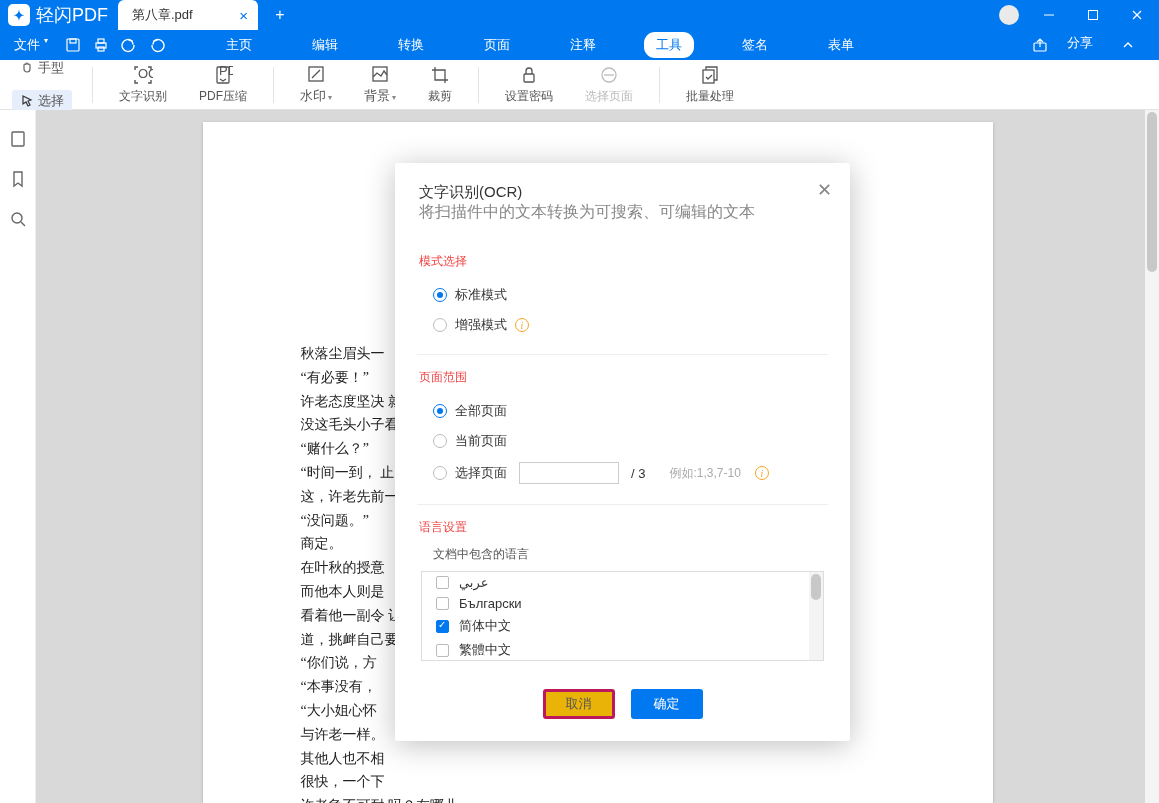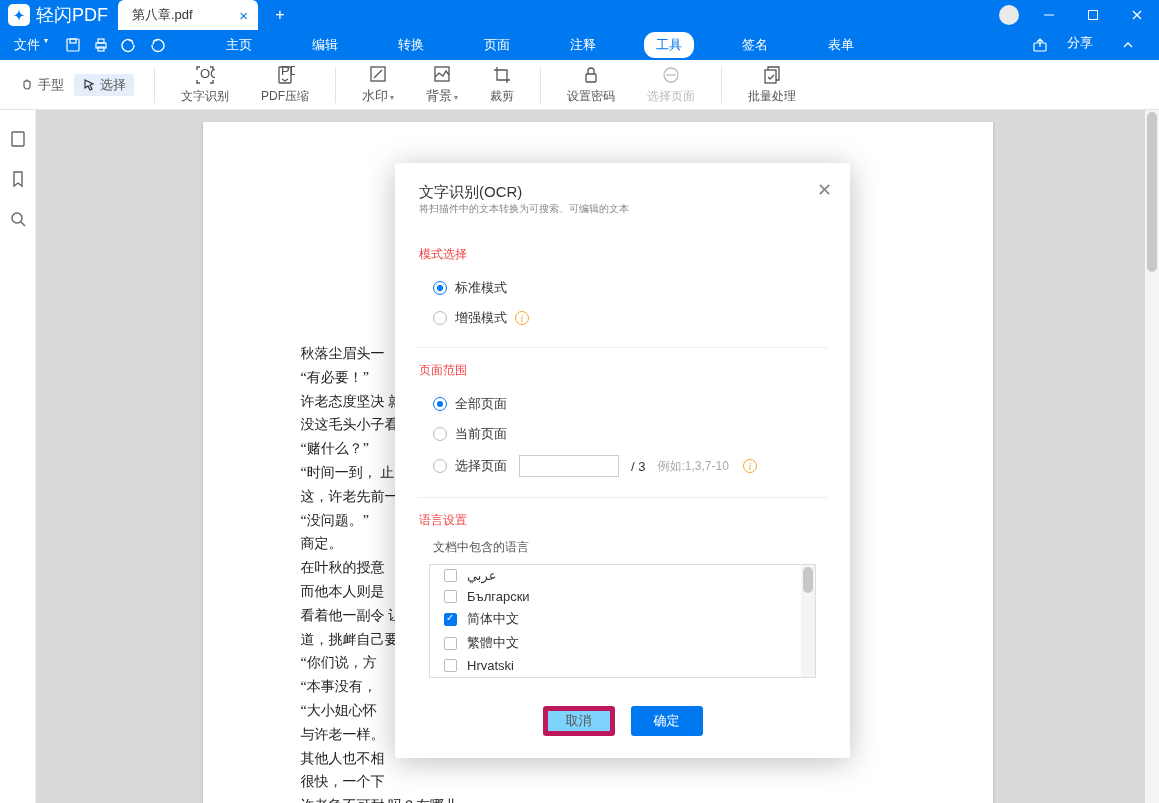--- a/index.html
+++ b/index.html
@@ -14,62 +14,62 @@
 .win-btn{width:44px;height:30px;display:flex;align-items:center;justify-content:center;cursor:pointer}
 .avatar{width:20px;height:20px;border-radius:50%;background:#eaeaea;margin-right:8px}
 .menubar{height:30px;background:#0078f0;display:flex;align-items:center;color:#fff;padding:0 14px}
 .menu-file{display:flex;align-items:flex-start;gap:4px;margin-right:14px;cursor:pointer}
 .mb-icon{width:22px;height:22px;display:flex;align-items:center;justify-content:center;margin-right:6px;cursor:pointer}
 .menu-tabs{display:flex;margin-left:40px;gap:36px;align-items:flex-end}
 .menu-tab{cursor:pointer;padding:4px 12px;border-radius:11px}
 .menu-tab.active{background:#fff;color:#0078f0}
 .menu-right{margin-left:auto;display:flex;align-items:flex-start;gap:10px}
 .toolbar{height:50px;border-bottom:1px solid #e3e3e3;display:flex;align-items:center;padding-left:12px}
-.tool-mode{display:flex;flex-direction:row;gap:2px;margin-right:10px}
+.tool-mode{display:flex;flex-direction:column;gap:11px;margin-right:10px}
 .mode-btn{display:flex;align-items:center;gap:4px;padding:2px 8px;border-radius:3px;cursor:pointer;font-size:12px;color:#555}
 .mode-btn.active{background:#e6eefb}
 .tool-sep{width:1px;height:36px;background:#e3e3e3;margin:0 10px}
 .tool-btn{display:flex;flex-direction:column;align-items:center;gap:3px;padding:0 16px;cursor:pointer;color:#555}
 .tool-btn.disabled{color:#bbb}
 .tool-icon{width:20px;height:20px;display:flex;align-items:center;justify-content:center}
 .tool-label{font-size:12px}
 .tool-dd{font-size:8px;margin-left:2px;color:#888}
 .workspace{position:absolute;top:110px;bottom:0;left:0;right:0;display:flex}
 .sidebar{width:36px;background:#fff;border-right:1px solid #eee;display:flex;flex-direction:column;align-items:center;padding-top:20px;gap:22px}
 .sb-icon{width:18px;height:18px;color:#666;cursor:pointer}
 .canvas{flex:1;background:#d9d9d9;overflow:hidden;position:relative}
 .page{width:790px;background:#fff;margin:12px auto 0;min-height:780px;padding:220px 70px 40px;box-shadow:0 1px 3px rgba(0,0,0,.2)}
 .page p{font-size:14px;line-height:1.7;color:#222;text-indent:2em;font-family:"SimSun",serif}
 .scrollbar-v{position:absolute;right:0;top:0;bottom:0;width:14px;background:#f4f4f4}
 .scroll-thumb{width:10px;margin:2px;background:#c8c8c8;border-radius:5px;height:160px}
 .dialog{position:absolute;left:395px;top:163px;width:455px;background:#fff;border-radius:2px;box-shadow:0 4px 30px rgba(0,0,0,.25);z-index:10}
 .dlg-head{padding:20px 24px 10px;position:relative}
 .dlg-title{font-size:15px;color:#333;}
-.dlg-sub{font-size:10px;color:#888}
+.dlg-sub{font-size:16px;color:#888}
 .dlg-close{position:absolute;right:18px;top:16px;font-size:18px;color:#888;cursor:pointer}
 .dlg-body{padding:6px 24px 10px;max-height:470px;overflow:hidden}
 .section-title{font-size:12px;color:#ef4444;margin:14px 0 10px}
 .section-hr{border:none;border-top:1px solid #eee;margin:14px -2px 0}
 .radio-row{display:flex;align-items:center;gap:8px;padding:6px 14px;font-size:13px;color:#333}
 .radio{width:14px;height:14px;border:1.5px solid #bbb;border-radius:50%;position:relative}
 .radio.checked{border-color:#0078f0}
 .radio.checked:after{content:"";position:absolute;inset:3px;background:#0078f0;border-radius:50%}
 .info-ic{width:14px;height:14px;border:1.5px solid #f5a623;border-radius:50%;display:inline-flex;align-items:center;justify-content:center;font-size:10px;color:#f5a623;font-style:italic;font-family:serif}
 .page-input{width:100px;height:22px;border:1px solid #ccc;margin:0 4px}
 .hint{color:#aaa;font-size:12px}
-.lang-box{border:1px solid #ddd;margin:8px 10px 0;height:114px;overflow:hidden;position:relative}
+.lang-box{border:1px solid #ddd;margin:8px 2px 0;height:90px;overflow:hidden;position:relative}
 .lang-row{display:flex;align-items:center;gap:10px;padding:3px 14px;font-size:12px;color:#333}
 .chk{width:13px;height:13px;border:1px solid #bbb;border-radius:2px;position:relative}
 .chk.checked{background:#0078f0;border-color:#0078f0}
 .chk.checked:after{content:"✓";color:#fff;font-size:10px;position:absolute;left:1px;top:-2px}
 .lang-scroll{position:absolute;right:0;top:0;bottom:0;width:14px;background:#f4f4f4}
 .lang-thumb{width:10px;background:#c8c8c8;height:26px;margin:2px;border-radius:5px}
 .dlg-foot{display:flex;justify-content:center;gap:16px;padding:18px 0 22px}
 .btn{min-width:72px;height:30px;border-radius:3px;display:flex;align-items:center;justify-content:center;font-size:13px;cursor:pointer}
-.btn-default{border:5px solid #be185d;color:#555;background:#7dd3fc}
+.btn-default{border:3px solid #be185d;color:#555;background:#eab308}
 .btn-primary{background:#0078f0;color:#fff}
 svg{display:block}
 </style>
 </head>
 <body>
 
 <div class="titlebar">
   <div class="app-logo">✦</div>
   <div class="app-name">轻闪PDF</div>
   <div class="tab">
@@ -321,21 +321,21 @@
       </div>
     <div class="radio-row">
         <span class="radio"></span>
         <span>当前页面</span>
       </div>
     <div class="radio-row">
       <span class="radio"></span>
       <span>选择页面</span>
       <input class="page-input" style="">
       <span>/ 3</span>
-      <span class="hint" style="margin-left:4px">例如:1,3,7-10</span>
+      <span class="hint" style="margin-left:16px">例如:1,3,7-10</span>
       <span class="info-ic" style="margin-left:6px">i</span>
     </div>
     <hr class="section-hr">
     <div class="section-title">语言设置</div>
     <div style="padding-left:14px;font-size:12px;color:#555">文档中包含的语言</div>
     <div class="lang-box" id="lang-box">
       <div class="lang-row">
           <span class="chk"></span>
           <span>عربي</span>
         </div>

